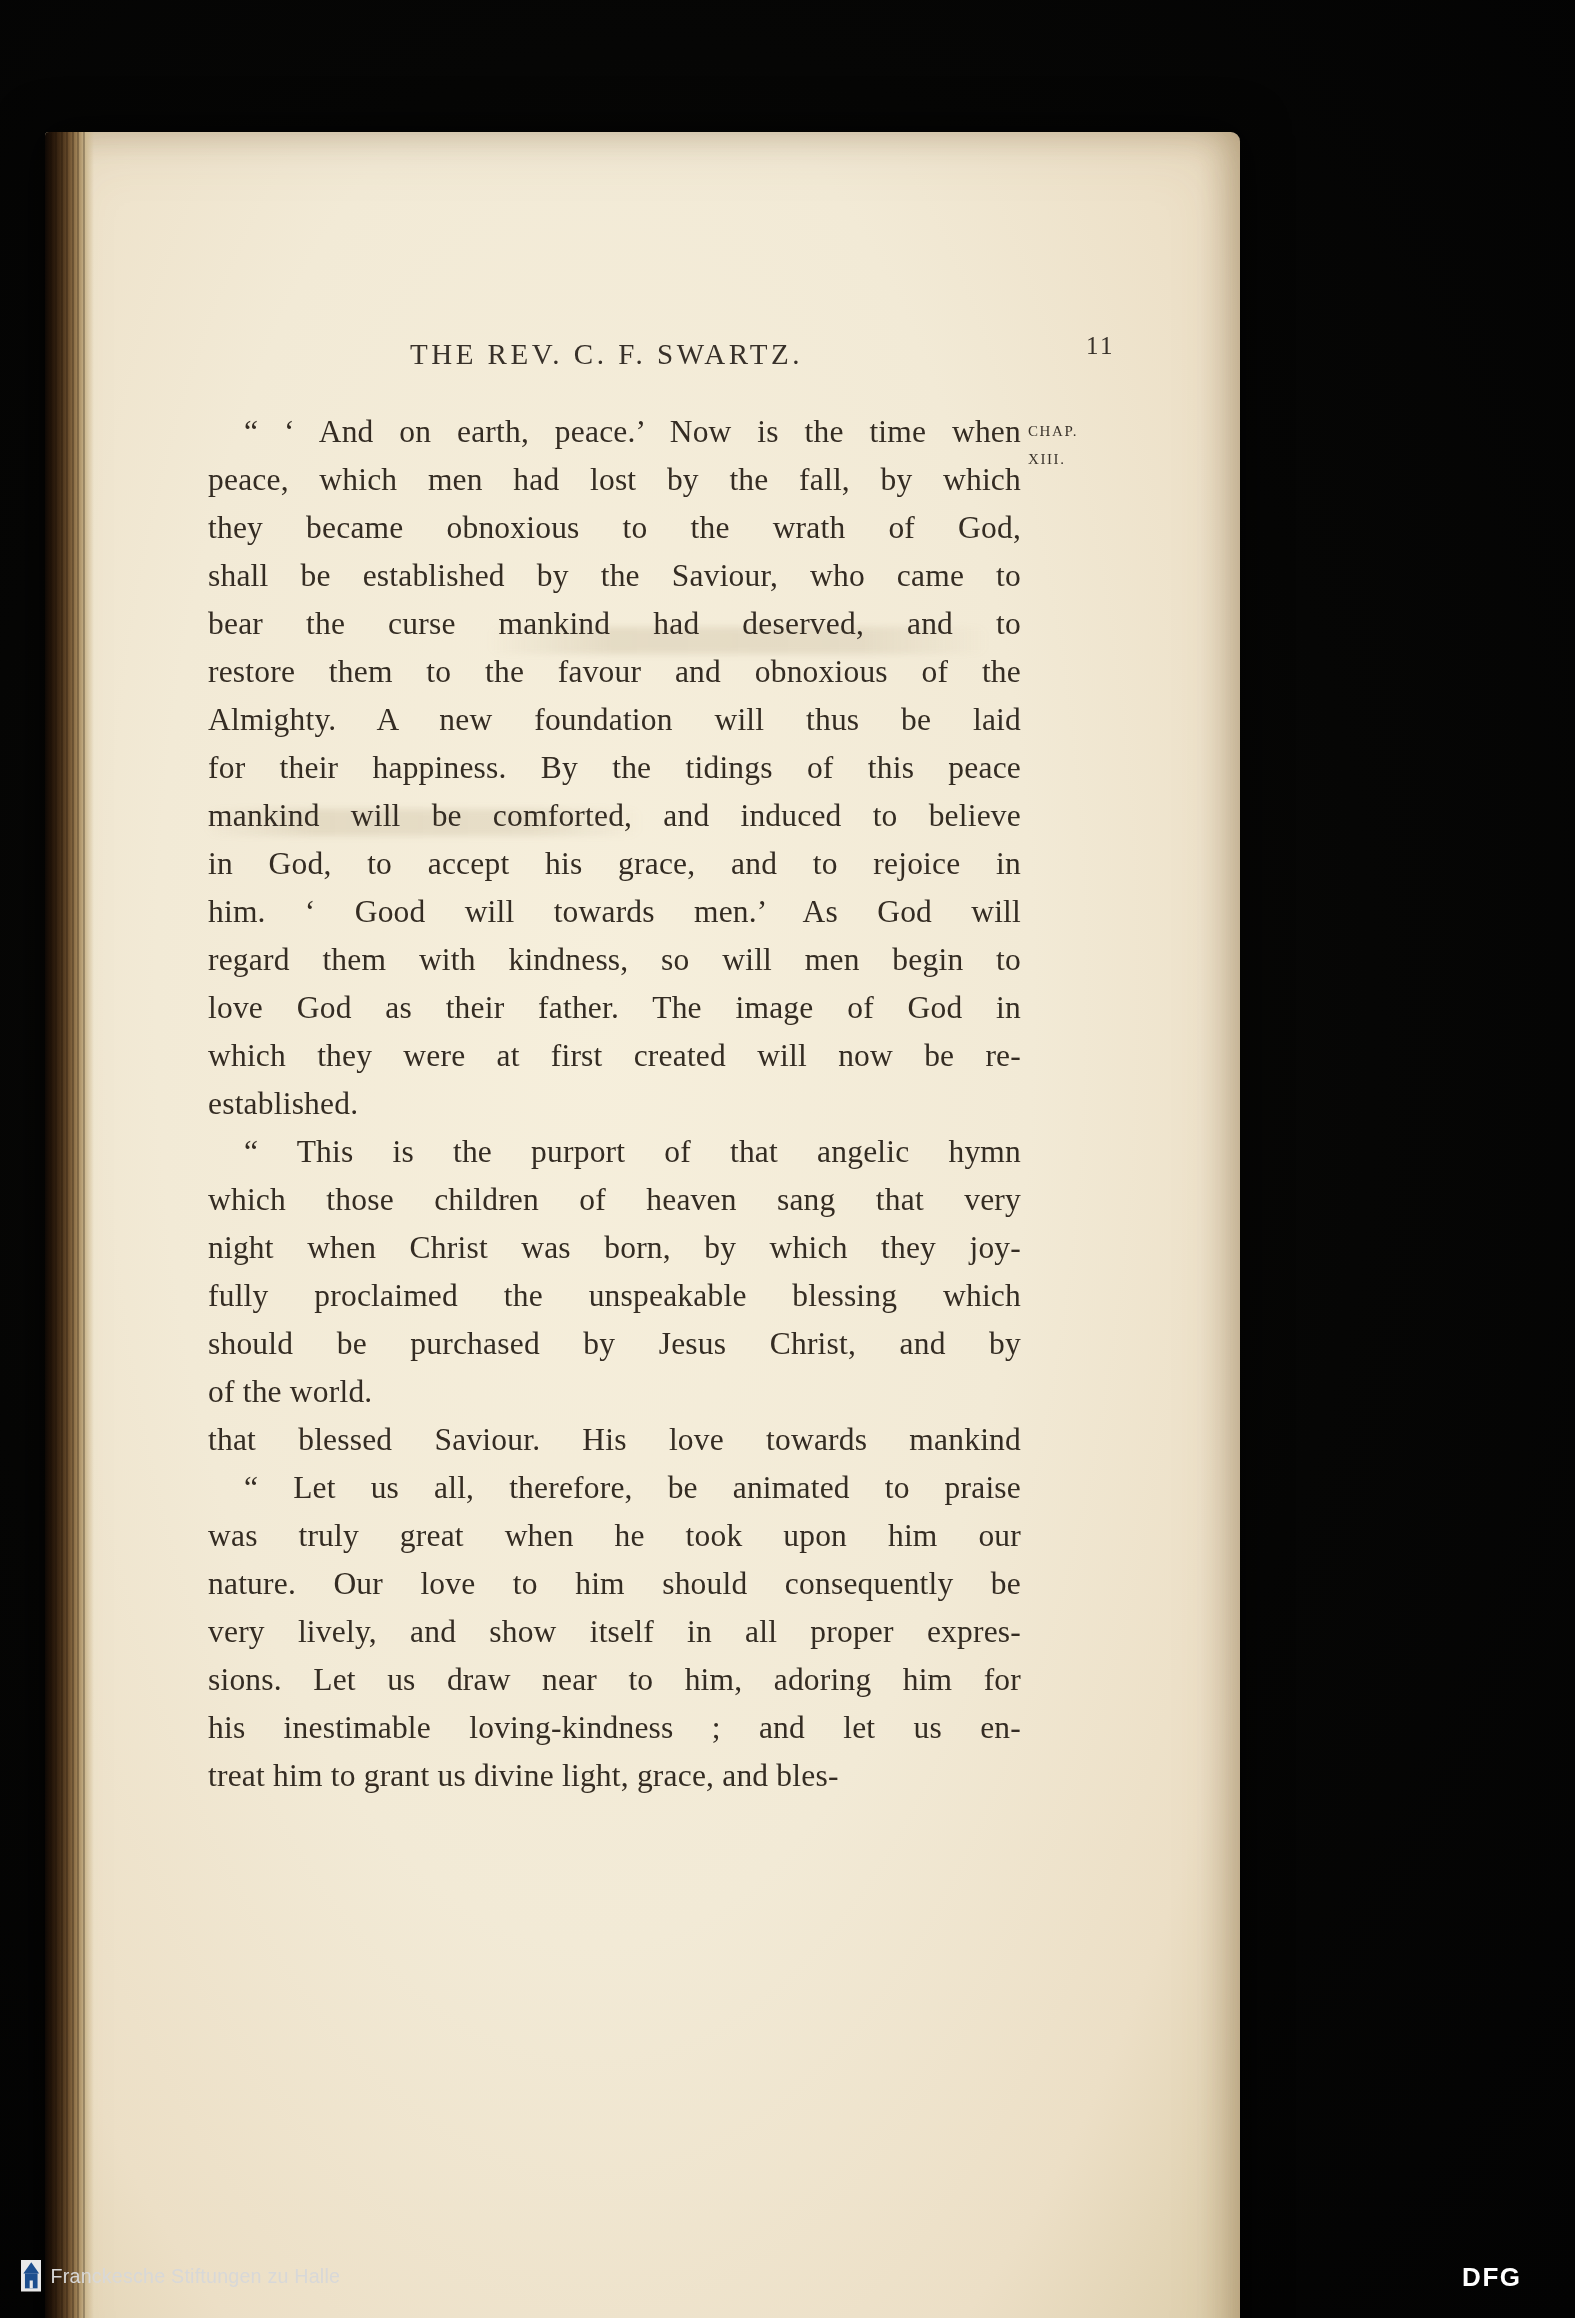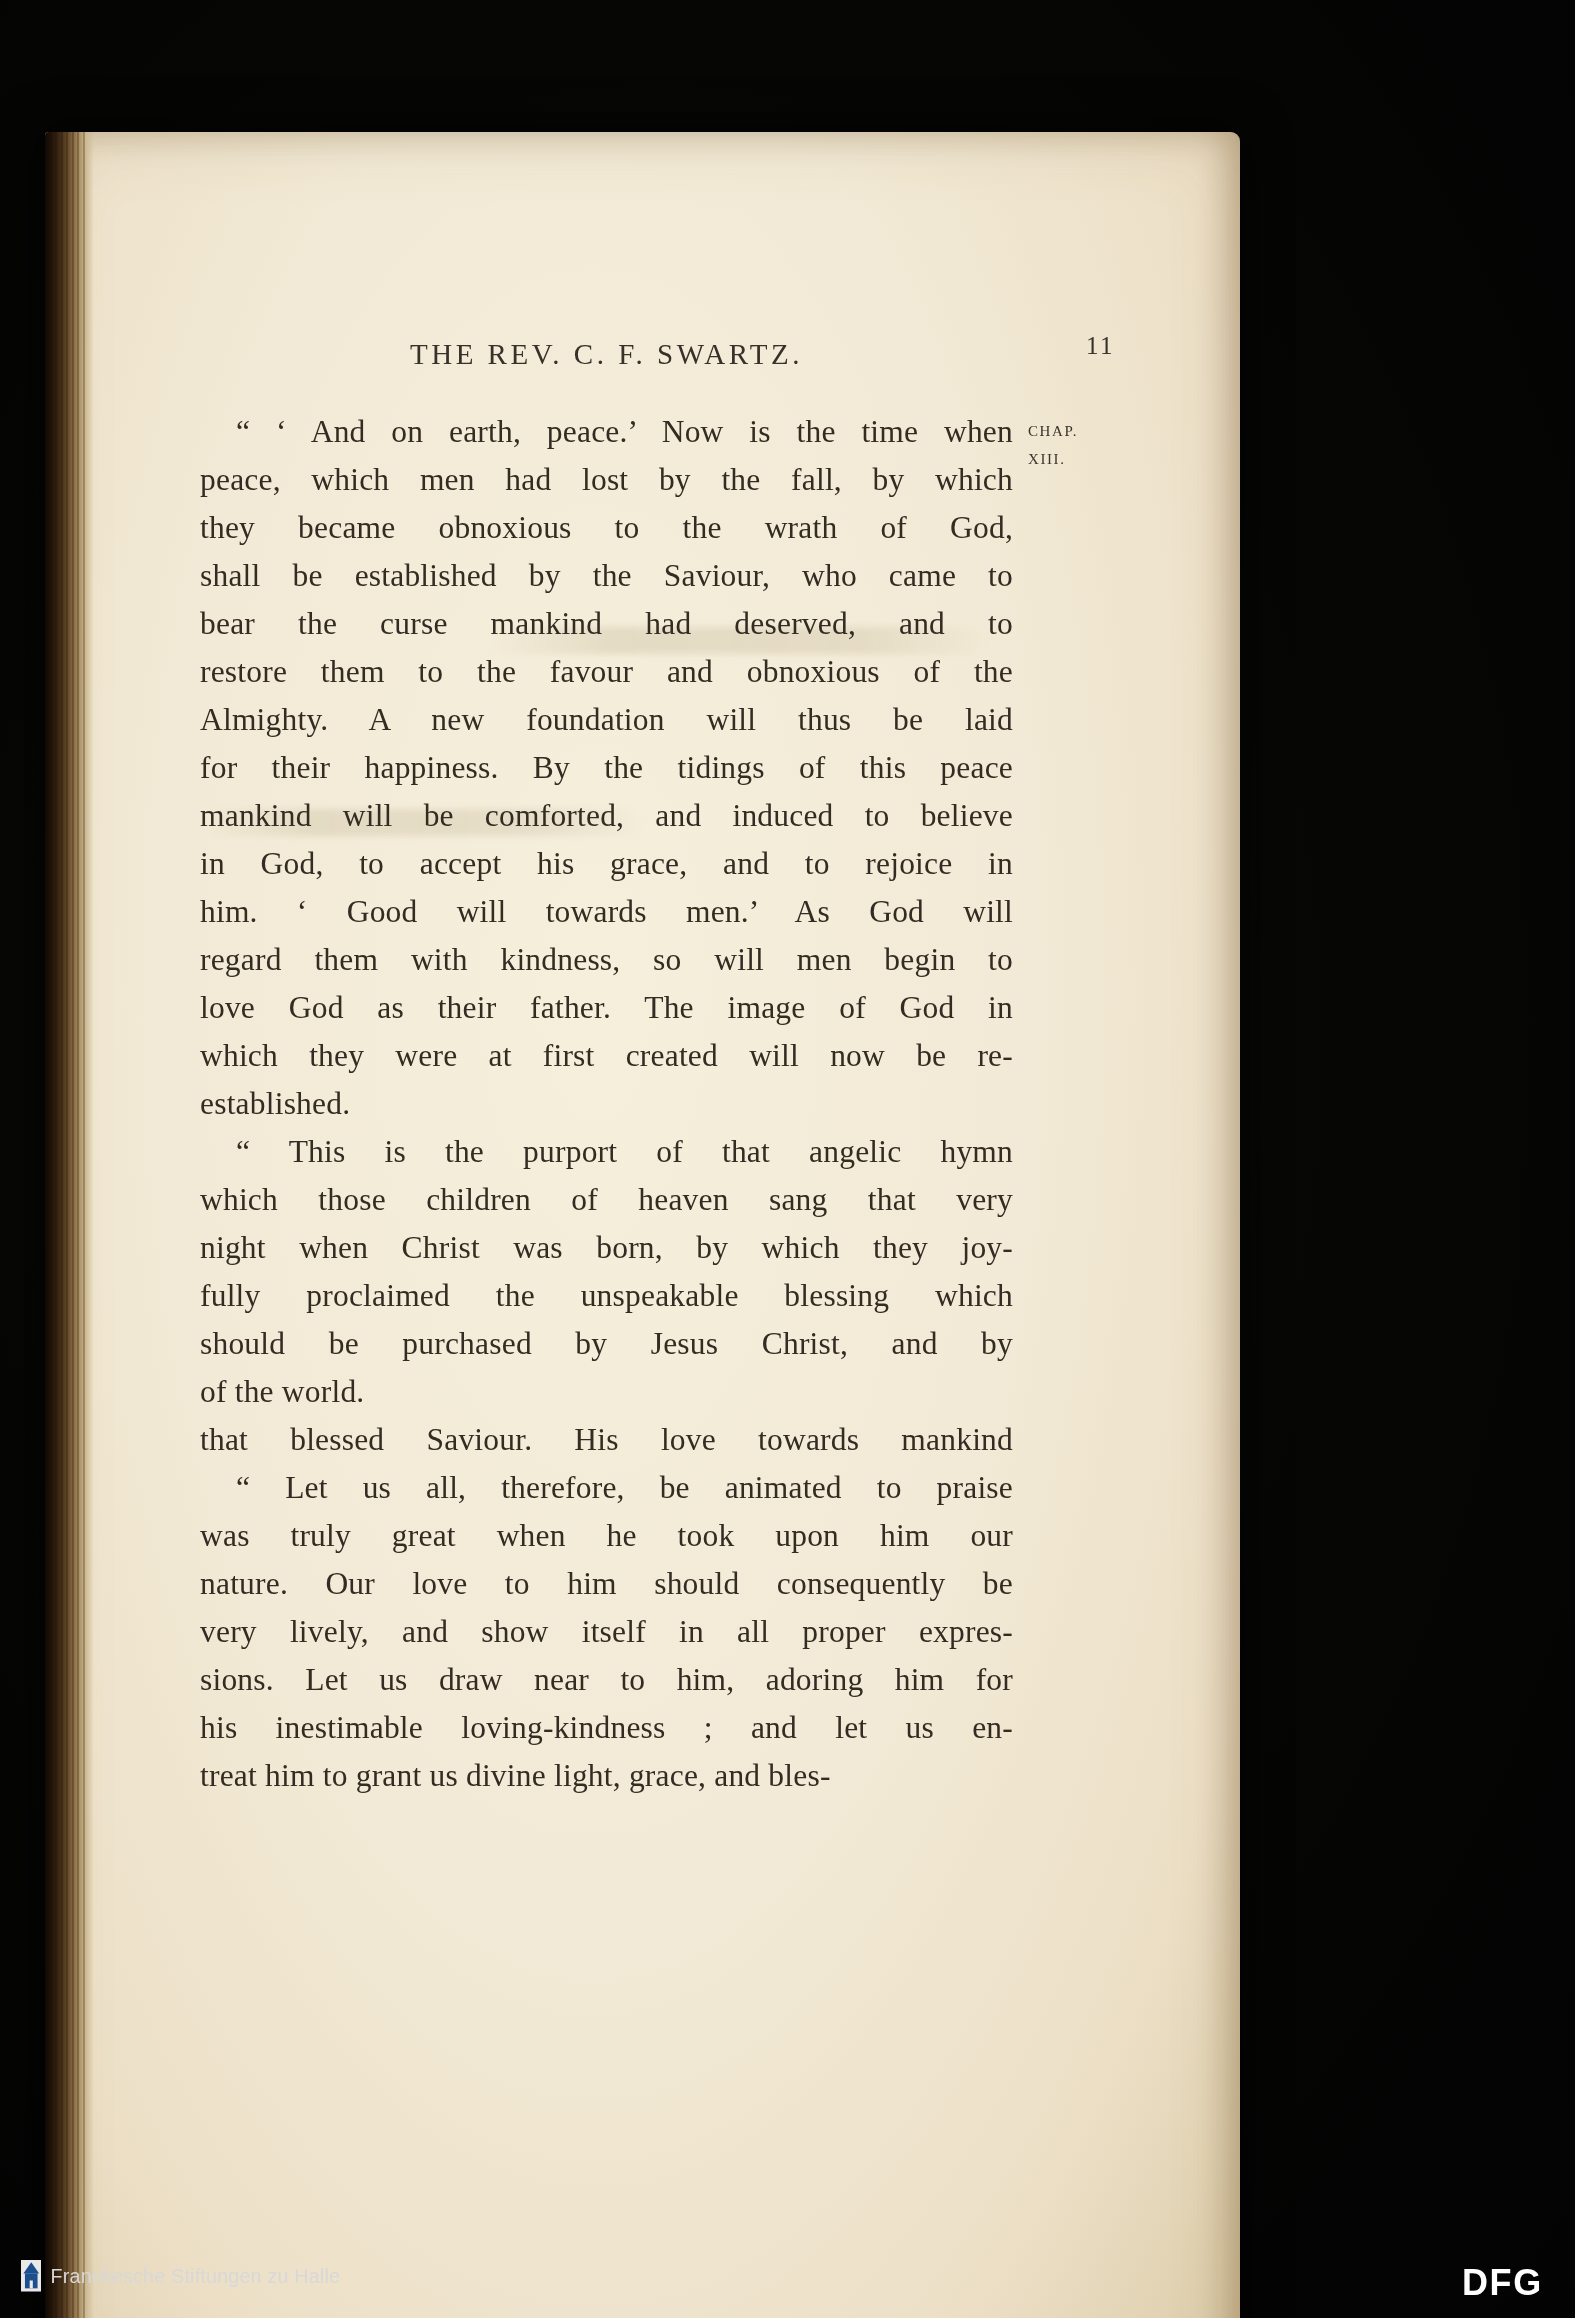--- a/index.html
+++ b/index.html
@@ -60,21 +60,21 @@
   .page-number {
     position: absolute; left: 1041px; top: 200px;
     font-size: 25px; letter-spacing: 2.4px; color: #38312a;
   }
   .margin-note {
     position: absolute; left: 983px; top: 285px; width: 134px;
     font-size: 15px; line-height: 28px; letter-spacing: 1.6px;
     color: #3a332b;
   }
   .text-block {
-    position: absolute; left: 155px; top: 276px; width: 813px;
+    position: absolute; left: 163px; top: 276px; width: 813px;
     font-size: 31.5px; line-height: 48px; color: #342c23;
     letter-spacing: 0.2px;
   }
   .line { text-align: justify; text-align-last: justify; }
   .line.last { text-align-last: left; }
   .line.first { text-indent: 36px; }
 
   
   .footer-bar {
     position: absolute; left: 0; right: 0; top: 2254px; height: 65px; padding-left: 30px;
@@ -84,21 +84,21 @@
     display: flex; align-items: center; gap: 9.5px;
   }
   .archive-logo { display: inline-block; width: 20.5px; height: 31.5px; }
   .archive-label {
     font-family: "Liberation Sans", sans-serif;
     font-size: 19.7px; color: #d8d8d8; letter-spacing: 0.2px;
   }
   .dfg-logo {
     position: absolute; left: 1462px; top: 7.9px;
     font-family: "Liberation Sans", sans-serif;
-    font-weight: 700; font-size: 36px; letter-spacing: 1.6px;
+    font-weight: 700; font-size: 26px; letter-spacing: 1.6px;
     color: #ffffff;
   }
 </style>
 </head>
 <body>
 
 <div class="scan-stage">
 
   <div class="book-page">
     <div class="spine-edge"></div>

